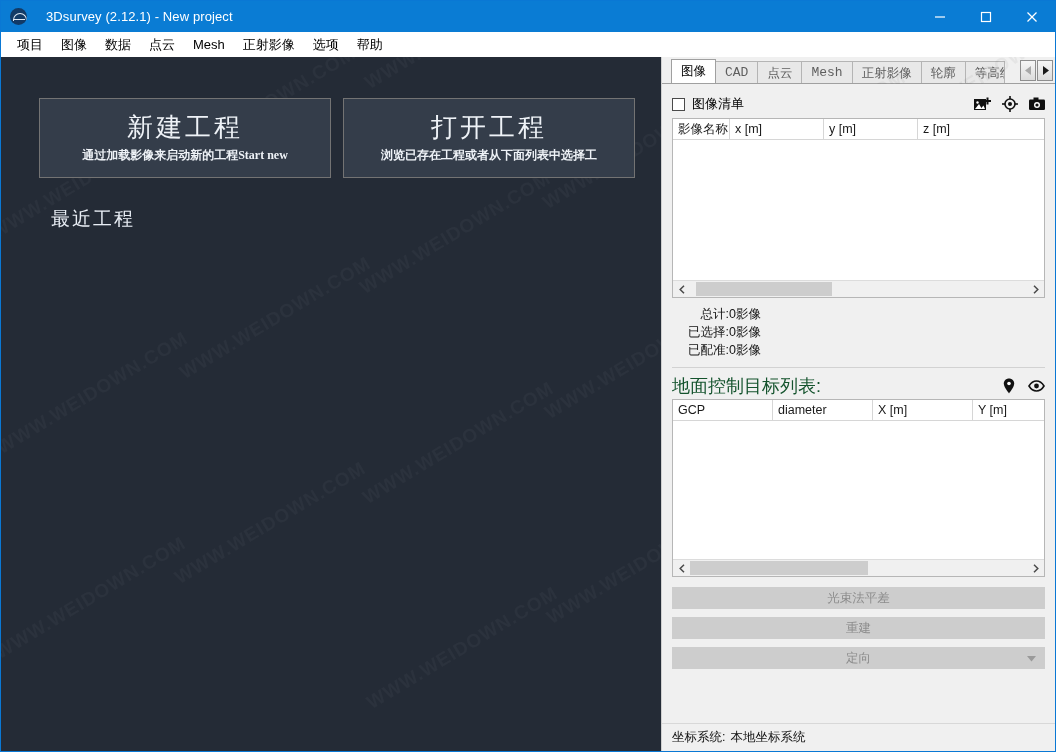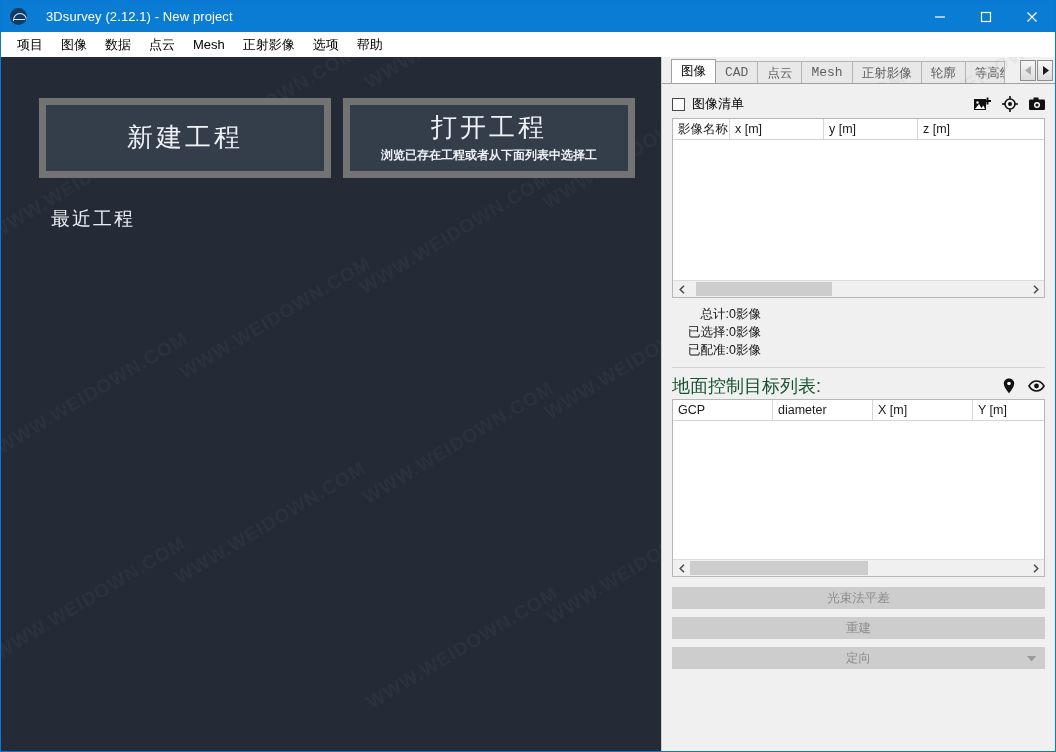--- a/index.html
+++ b/index.html
@@ -107,21 +107,21 @@
     display: flex;
     gap: 0px;
     padding-top: 41px;
     padding-left: 38px;
     position: relative;
     z-index: 2;
   }
   .tile {
     width: 292px; height: 80px;
     background: #343d4a;
-    border: 7px solid #737373;
+    border: 1px solid #737373;
     display: flex; flex-direction: column;
     align-items: center; justify-content: center;
     overflow: hidden;
   }
   .tile + .tile { margin-left: 12px; }
   .tile-title {
     color: #eef2f7;
     font-family: "Liberation Serif", "DejaVu Serif", serif;
     font-size: 26px;
     letter-spacing: 3px;
@@ -415,20 +415,21 @@
         <div class="wm" style="left:348px;  top:375px;">WWW.WEIDOWN.COM</div>
         <div class="wm" style="left:352px;  top:580px;">WWW.WEIDOWN.COM</div>
         <div class="wm" style="left:528px;  top:80px;">WWW.WEIDOWN.COM</div>
         <div class="wm" style="left:530px;  top:290px;">WWW.WEIDOWN.COM</div>
         <div class="wm" style="left:532px;  top:495px;">WWW.WEIDOWN.COM</div>
       </div>
 
       <div class="start-tiles">
         <div class="tile">
           <div class="tile-title">新建工程</div>
+          <div class="tile-sub">通过加载影像来启动新的工程Start new</div>
         </div>
         <div class="tile">
           <div class="tile-title">打开工程</div>
           <div class="tile-sub">浏览已存在工程或者从下面列表中选择工</div>
         </div>
       </div>
 
       <div class="recent-label">最近工程</div>
     </div>
 
@@ -586,20 +587,24 @@
             <span class="caret">
               <svg width="9" height="6" viewBox="0 0 9 6">
                   <polygon points="0,0 9,0 4.5,5.5" fill="#9a9a9a"></polygon>
                 </svg>
             </span>
           </div>
         </div>
 
       </div>
 
+      <div class="statusbar">
+        <span class="sb-key">坐标系统:</span>
+        <span>本地坐标系统</span>
+      </div>
 
     </div>
   </div>
 
   <div class="wm-layer" style="z-index:1;">
     <div class="wm wm-light" style="left:700px; top:120px;">WWW.WEIDOWN.COM</div>
     <div class="wm wm-light" style="left:690px; top:330px;">WWW.WEIDOWN.COM</div>
     <div class="wm wm-light" style="left:700px; top:540px;">WWW.WEIDOWN.COM</div>
     <div class="wm wm-light" style="left:880px; top:60px;">WWW.WEIDOWN.COM</div>
     <div class="wm wm-light" style="left:885px; top:265px;">WWW.WEIDOWN.COM</div>

